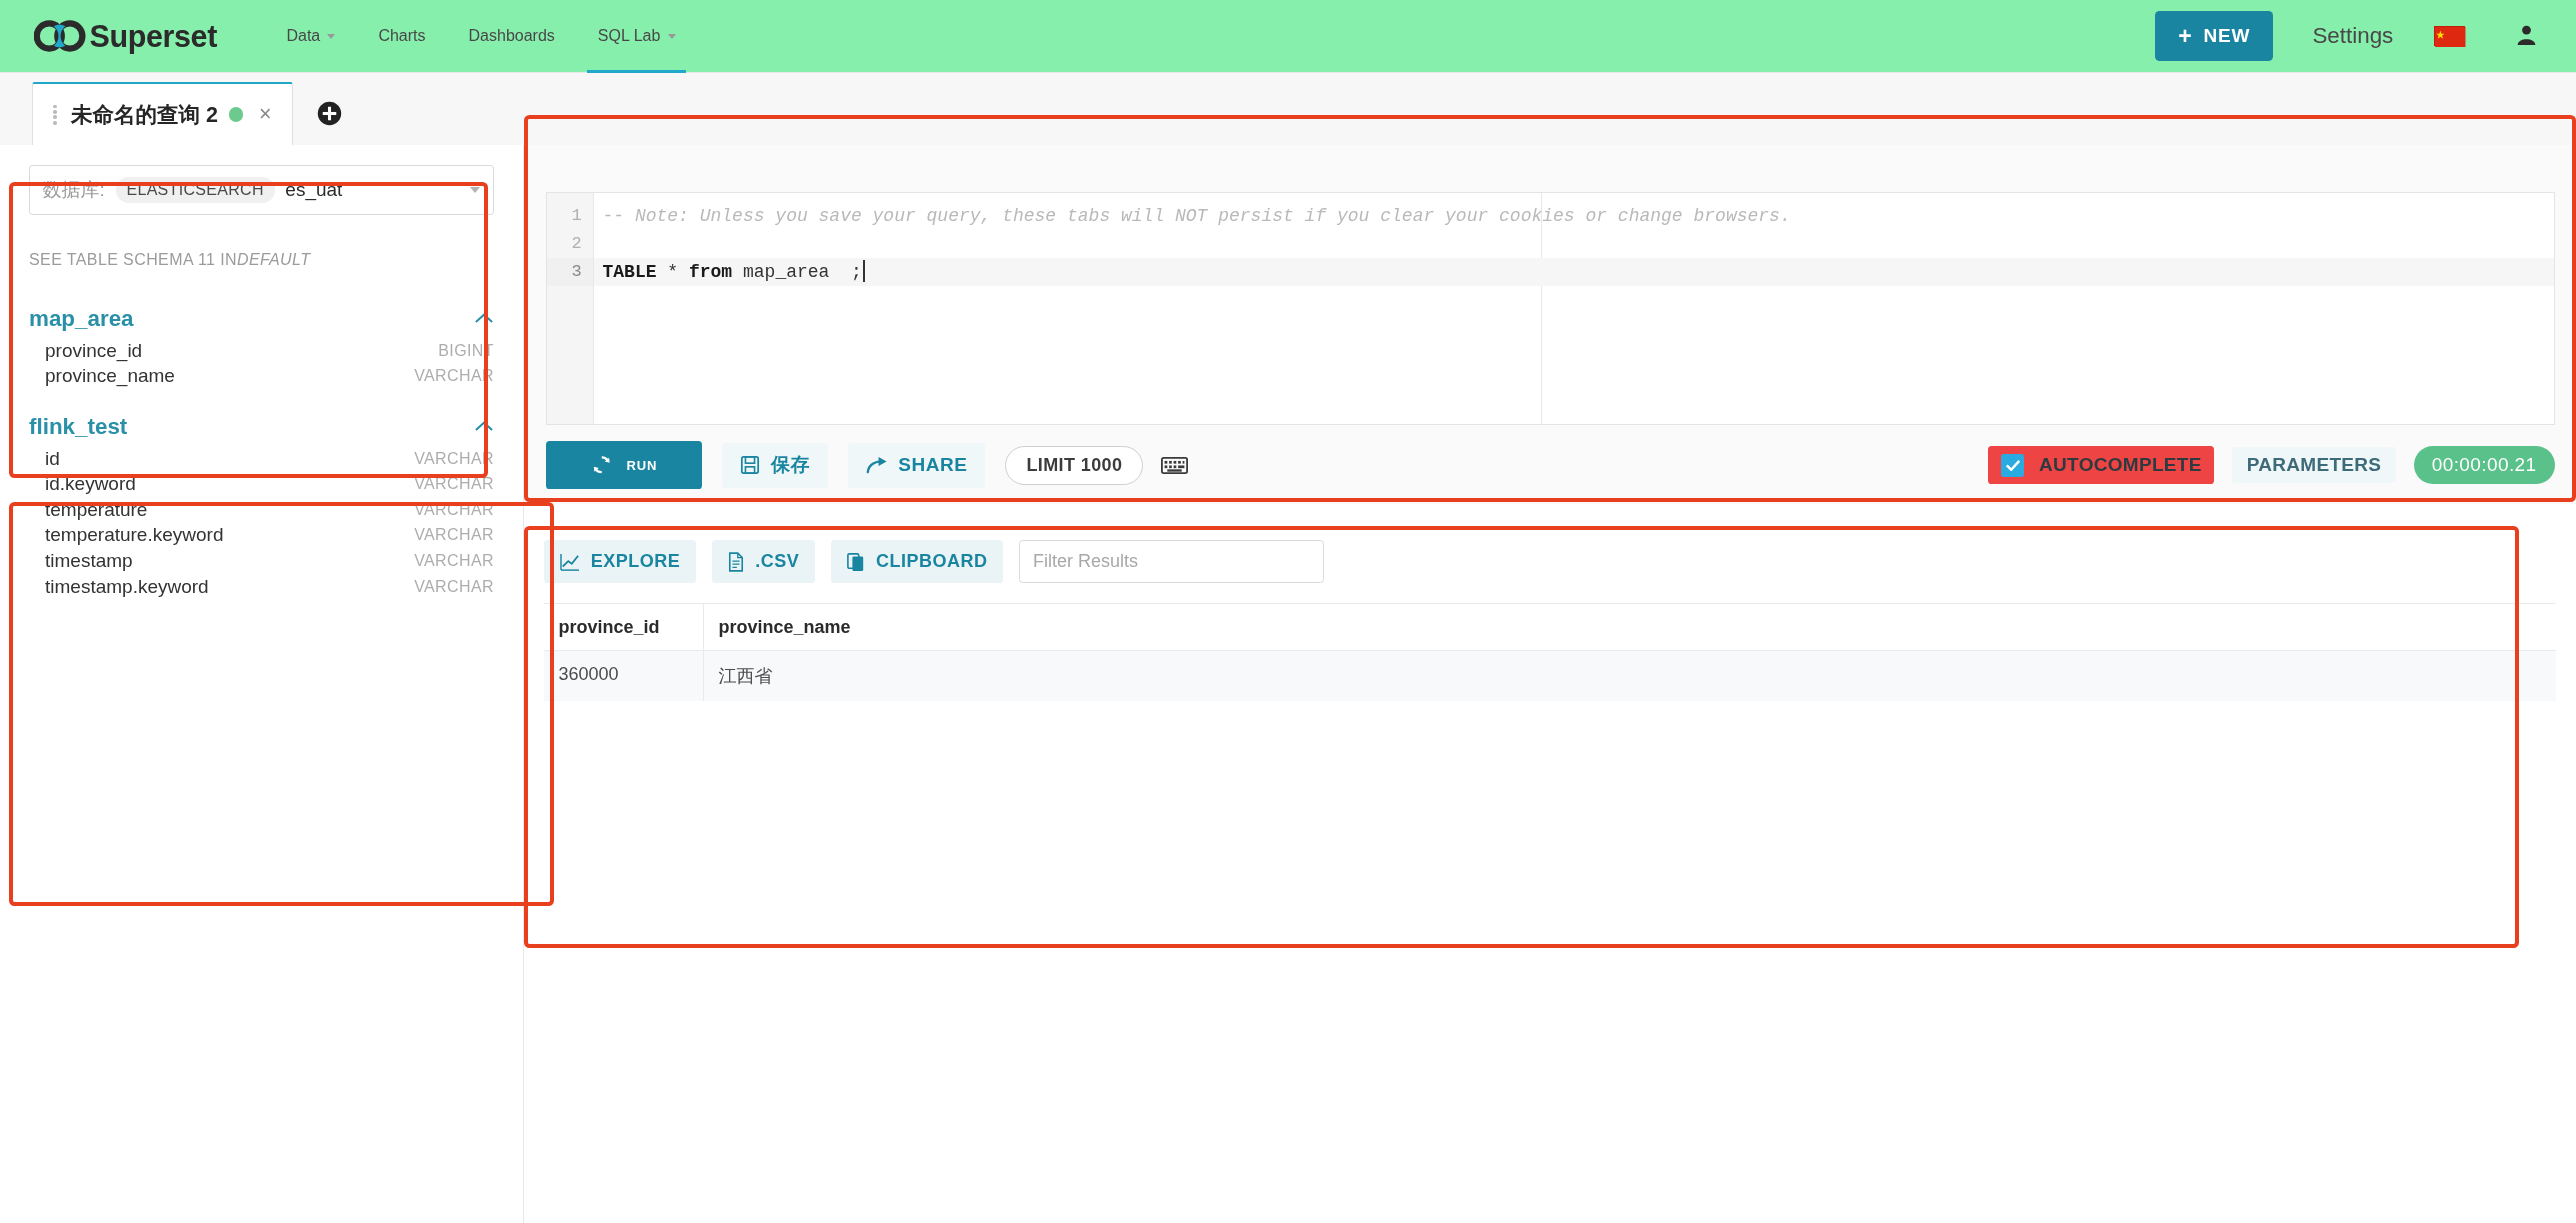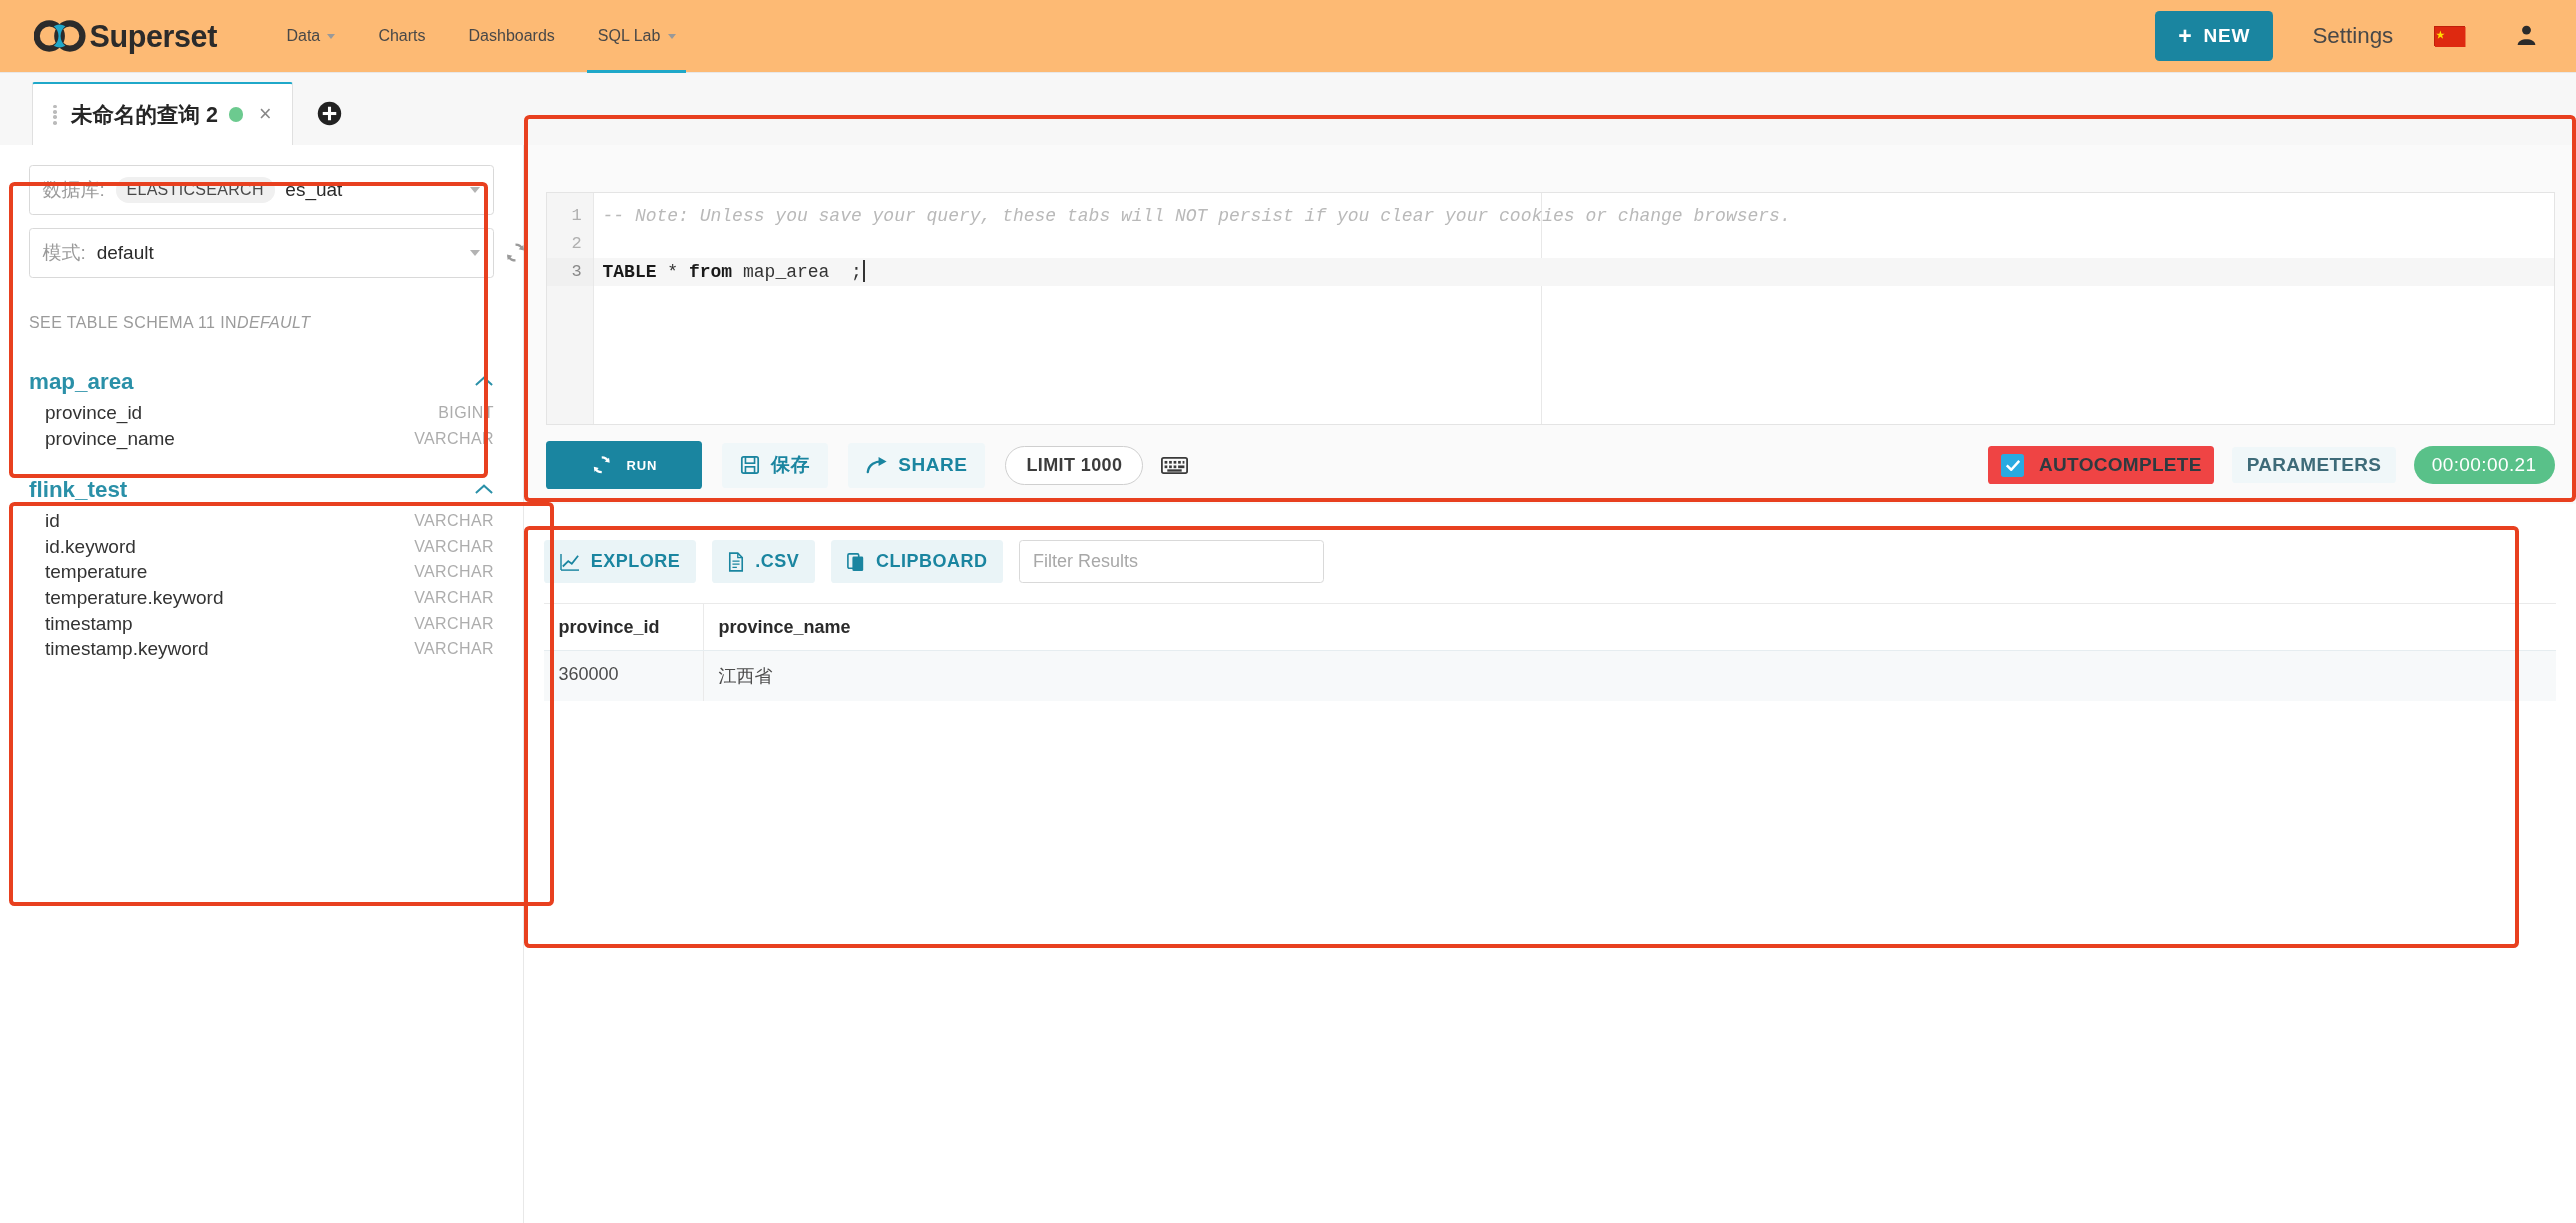--- a/index.html
+++ b/index.html
@@ -7,21 +7,21 @@
     width: 2576px; height: 1223px;
     background: #fff;
     font-family: "Liberation Sans", sans-serif;
     overflow: hidden;
   }
 
   
   .navbar {
     position: absolute; top: 0; left: 0;
     width: 2576px; height: 73px;
-    background: #fdba74;
+    background: #86efac;
     border-bottom: 0.9px solid #e8e8e8;
     display: flex; align-items: center;
   }
   .brand { display: flex; align-items: center; margin-left: 34px; }
   .brand-logo { width: 52px; height: 36px; position: relative; }
   .brand-logo svg { display: block; }
   .brand-name {
     font-size: 30.5px; font-weight: bold; color: #2b2b2b;
     letter-spacing: -0.4px; margin-left: 3.6px;
   }
@@ -359,33 +359,20 @@
 <div class="left-panel">
   <div class="selectors">
 
     <div class="sel-box">
       <span class="sel-label">数据库:</span>
       <span class="db-pill">ELASTICSEARCH</span>
       <span class="db-name">es_uat</span>
       <span class="sel-caret"></span>
     </div>
 
-    <div class="sel-box">
-      <span class="sel-label">模式:</span>
-      <span class="sel-value">default</span>
-      <span class="sel-caret"></span>
-      <span class="refresh-btn">
-        <svg width="23" height="23" viewBox="0 0 26 26">
-          <path d="M13 4 a9 9 0 0 1 8.1 5.1" fill="none" stroke="#9a9a9a" stroke-width="2.6"></path>
-          <polygon points="21.8,4.4 22.6,10.6 16.6,9.2" fill="#9a9a9a"></polygon>
-          <path d="M13 22 a9 9 0 0 1 -8.1 -5.1" fill="none" stroke="#9a9a9a" stroke-width="2.6"></path>
-          <polygon points="4.2,21.6 3.4,15.4 9.4,16.8" fill="#9a9a9a"></polygon>
-        </svg>
-      </span>
-    </div>
   </div>
 
   <div class="schema-note">
     <span>SEE TABLE SCHEMA 11 IN</span><i>DEFAULT</i>
   </div>
 
 
   <div class="schema-tree">
 
     <div class="tbl-block">

